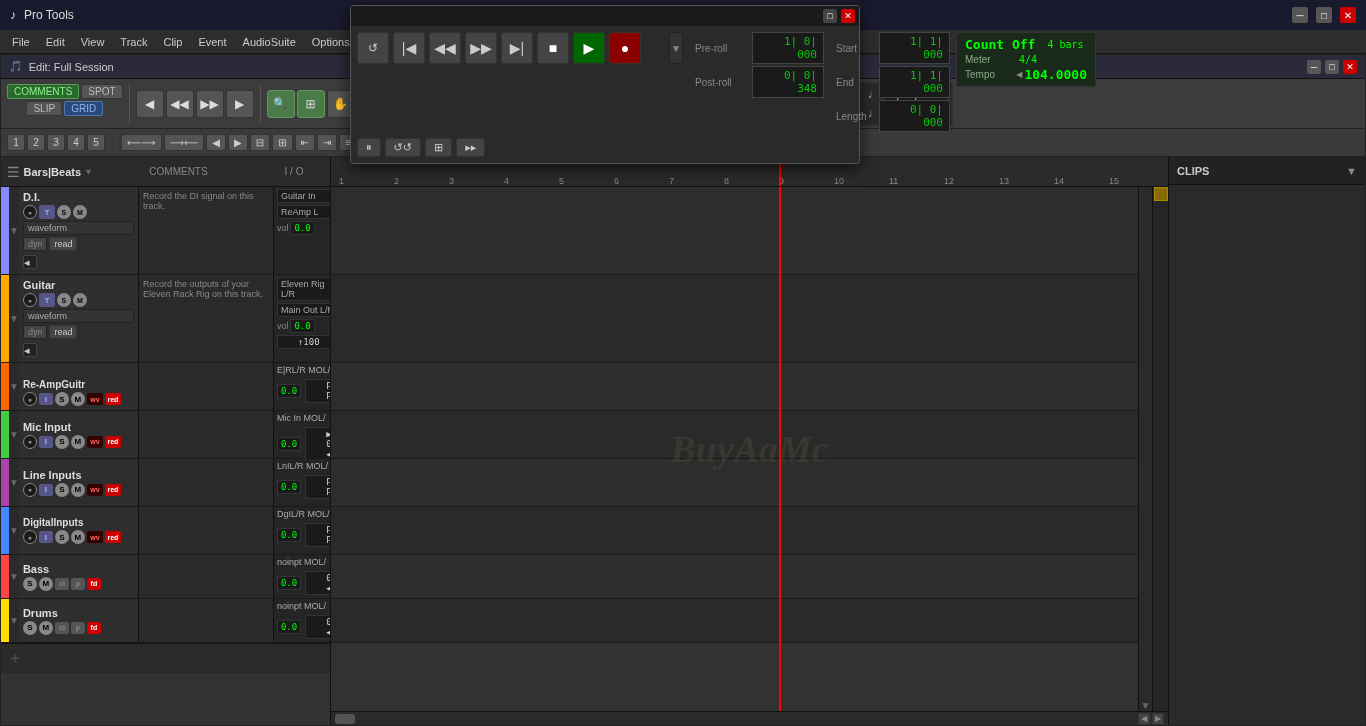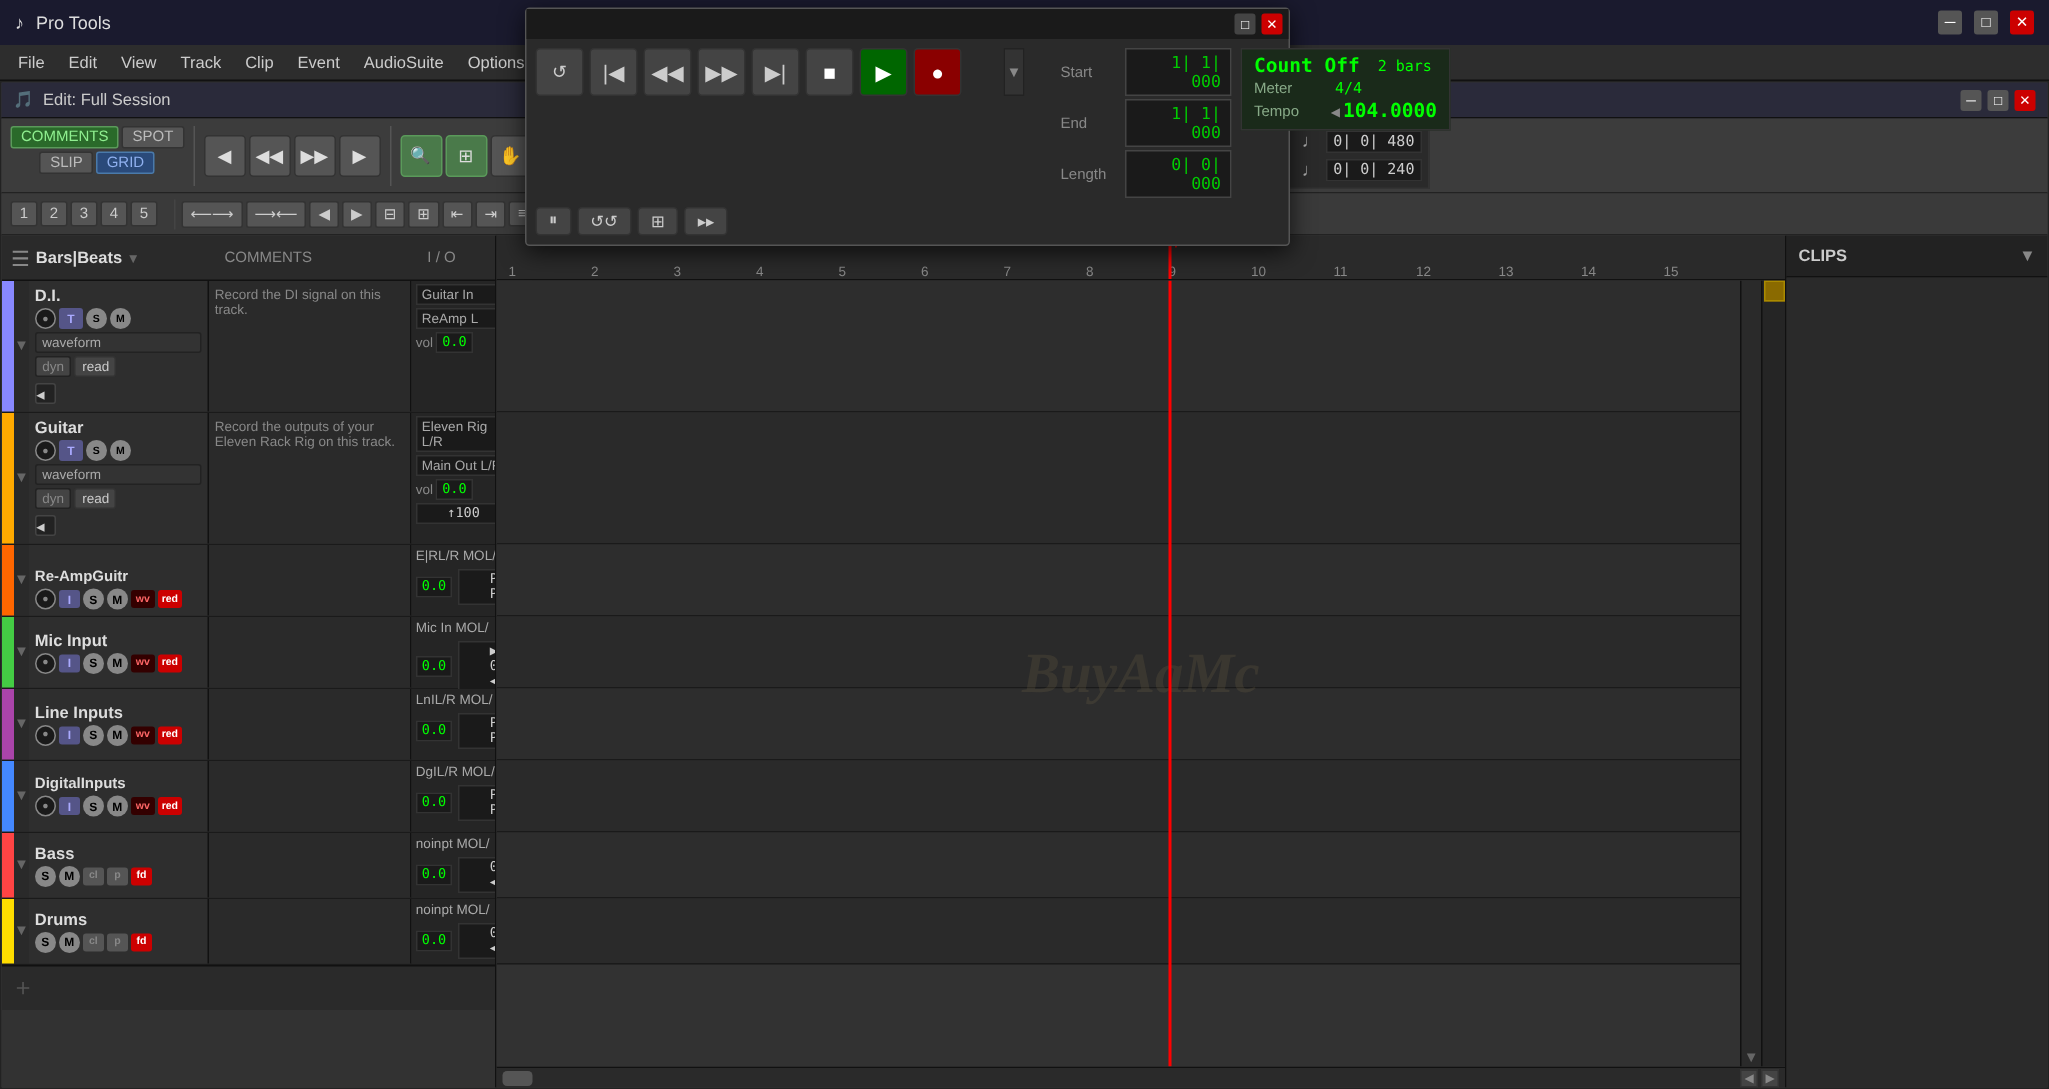--- a/index.html
+++ b/index.html
@@ -346,21 +346,21 @@
       overflow: hidden;
     }
 
     .track-lane {
       border-bottom: 1px solid #1a1a1a;
       position: relative;
     }
 
     
     #clips-panel {
-      width: 175px;
+      width: 197px;
       background: #2a2a2a;
       border-left: 1px solid #111;
       display: flex;
       flex-direction: column;
     }
     #clips-header {
       background: #222;
       height: 28px;
       display: flex;
       align-items: center;
@@ -1060,41 +1060,49 @@
             <div class="trans-btn">▶|</div>
             <div class="trans-btn stop" style="background:#444;">■</div>
             <div class="trans-btn play">▶</div>
             <div class="trans-btn record">●</div>
             <div style="width:20px;"></div>
             <div style="width:14px;height:32px;background:#333;border:1px solid #222;cursor:pointer;display:flex;align-items:center;justify-content:center;font-size:10px;color:#888;">▼</div>
           </div>
         </div>
 
         <div id="pre-post">
+          <div class="pp-row">
+            <span class="pp-label">Pre-roll</span>
+            <span class="pp-display">1| 0| 000</span>
+          </div>
+          <div class="pp-row">
+            <span class="pp-label">Post-roll</span>
+            <span class="pp-display">0| 0| 348</span>
+          </div>
         </div>
 
         <div id="trans-sel">
           <div class="ts-row">
             <span class="ts-label">Start</span>
             <span class="ts-display">1| 1| 000</span>
           </div>
           <div class="ts-row">
             <span class="ts-label">End</span>
             <span class="ts-display">1| 1| 000</span>
           </div>
           <div class="ts-row">
             <span class="ts-label">Length</span>
             <span class="ts-display">0| 0| 000</span>
           </div>
         </div>
 
         <div id="count-tempo">
           <div class="ct-row">
             <span class="ct-val big" style="color:#0f0;">Count Off</span>
-            <span class="ct-val" style="margin-left:8px;">2 bars</span>
+            <span class="ct-val" style="margin-left:8px;">4 bars</span>
           </div>
           <div class="ct-row">
             <span class="ct-label">Meter</span>
             <span class="ct-val">4/4</span>
           </div>
           <div class="ct-row">
             <span class="ct-label">Tempo</span>
             <div style="display:flex;align-items:center;gap:2px;">
               <span style="font-size:8px;color:#888;cursor:pointer;">◀</span>
               <span class="ct-val" style="font-size:13px;font-weight:bold;">104.0000</span>

